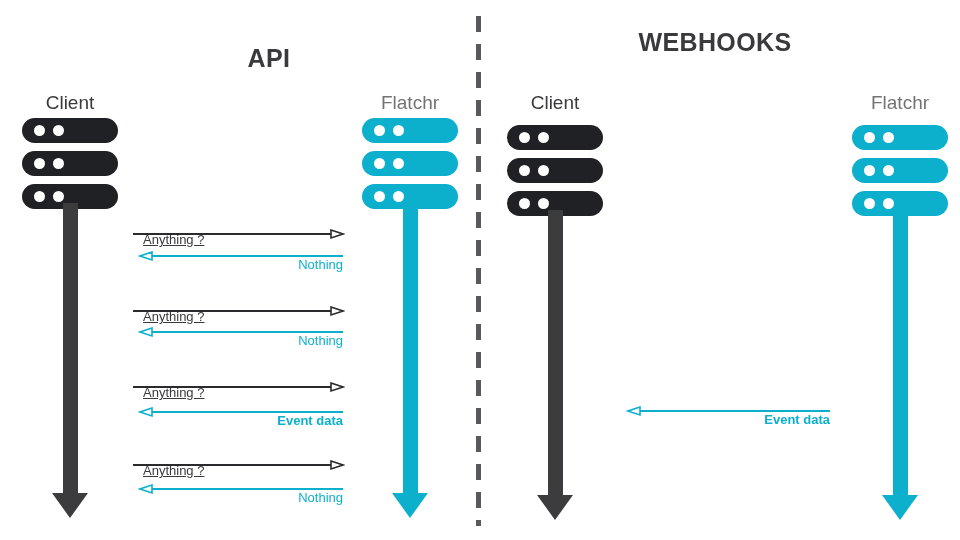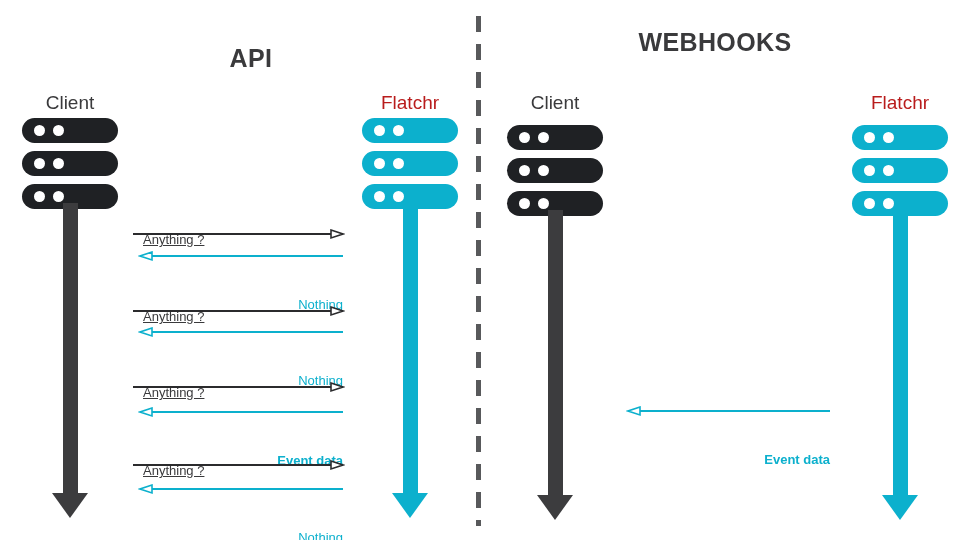--- a/index.html
+++ b/index.html
@@ -25,33 +25,33 @@
   
   .section-title {
     position: absolute;
     font-weight: bold;
     font-size: 25px;
     letter-spacing: 0.4px;
     color: #3a3a3c;
     text-align: center;
     white-space: nowrap;
   }
-  #title-api   { left: 116px; top: 44px; width: 270px; }
+  #title-api   { left: 134px; top: 44px; width: 270px; }
   #title-webhooks { left: 580px; top: 28px; width: 270px; }
 
   
   .node-label {
     position: absolute;
     font-size: 19px;
     color: #3a3a3c;
     text-align: center;
     white-space: nowrap;
     width: 160px;
   }
-  .node-label.accent { color: #b91c1c; }
+  .node-label.accent { color: #737373; }
 
   
   .server-stack {
     position: absolute;
     width: 96px;
   }
   .server-bar {
     position: relative;
     width: 96px;
     height: 25px;
@@ -120,21 +120,21 @@
   .msg.accent .line { background: #0cb0cd; }
 
   .msg-label {
     position: absolute;
     font-size: 13px;
     white-space: nowrap;
   }
   .msg-label.above { bottom: 1px; text-decoration: underline; }
   .msg-label.below { top: 13px; }
   .msg-label.dark  { color: #3a3a3c; left: 10px; }
-  .msg-label.accent { color: #0cb0cd; right: 0; text-align: right; margin-top: 40px; }
+  .msg-label.accent { color: #0cb0cd; right: 0; text-align: right; }
   .msg-label.accent.bold { font-weight: bold; color: #0cb0cd; }
 
   
   #divider {
     position: absolute;
     left: 476px;
     top: 16px;
     width: 5px;
     height: 510px;
     background-image: linear-gradient(to bottom, #58595b 0px, #58595b 16px, rgba(0,0,0,0) 16px, rgba(0,0,0,0) 28px);

